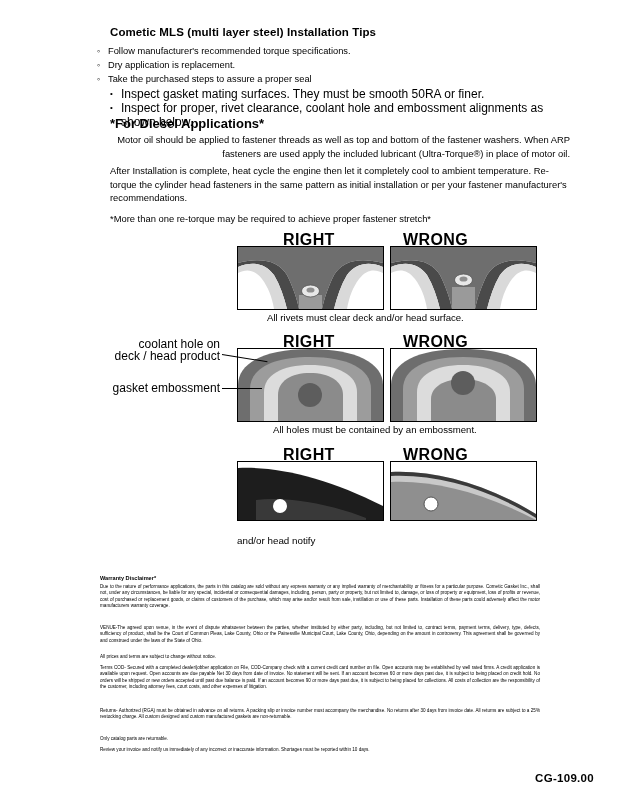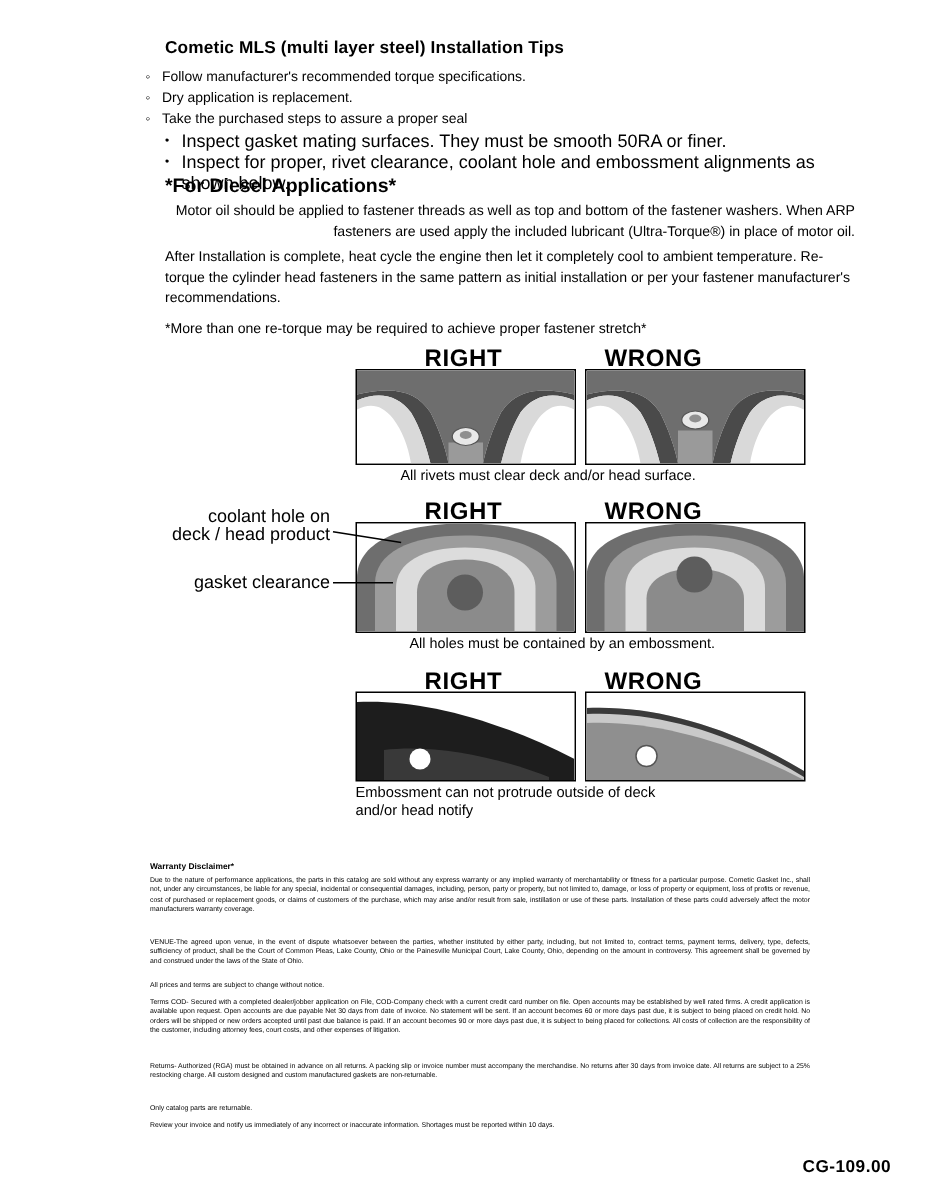--- a/index.html
+++ b/index.html
@@ -140,21 +140,21 @@
       <path d="M26 72 L26 43 C26 26 44 16 72 16 C100 16 119 26 119 43 L119 72 Z" fill="#dcdcdc"></path>
       <path d="M40 72 L40 50 C40 38 53 30 72 30 C91 30 105 38 105 50 L105 72 Z" fill="#8b8b8b"></path>
       <circle cx="72" cy="34" r="12" fill="#5d5d5d"></circle>
     </svg>
   </div>
 
   <div class="ann" style="left:110px;top:337px;width:110px;">coolant hole on</div>
   <div class="ann" style="left:100px;top:349px;width:120px;">deck / head product</div>
   <div class="leader" style="left:222px;top:354px;width:46px;transform:rotate(9deg);transform-origin:left center;"></div>
 
-  <div class="ann" style="left:96px;top:381px;width:124px;">gasket clearance</div>
+  <div class="ann" style="left:96px;top:381px;width:124px;">gasket embossment</div>
   <div class="leader" style="left:222px;top:388px;width:40px;"></div>
 
   <div class="cap" style="left:237px;top:424px;margin-left:36px;">All holes must be contained by an embossment.</div>
 
   <div class="fig-label" style="left:283px;top:446px;">RIGHT</div>
   <div class="fig-label" style="left:403px;top:446px;">WRONG</div>
 
   <div class="fig-box" style="left:237px;top:461px;width:145px;height:58px;">
     <svg width="145" height="58" viewBox="0 0 145 58" xmlns="http://www.w3.org/2000/svg">
       <rect x="0" y="0" width="145" height="58" fill="#ffffff"></rect>
@@ -168,21 +168,20 @@
   <div class="fig-box" style="left:390px;top:461px;width:145px;height:58px;">
     <svg width="145" height="58" viewBox="0 0 145 58" xmlns="http://www.w3.org/2000/svg">
       <rect x="0" y="0" width="145" height="58" fill="#ffffff"></rect>
       <path d="M0 10 C45 8 95 22 145 52 L145 58 L0 58 Z" fill="#c9c9c9"></path>
       <path d="M0 20 C45 18 95 32 145 58 L0 58 Z" fill="#8f8f8f"></path>
       <path d="M0 10 C45 8 95 22 145 52 L145 56 C96 26 46 12 0 14 Z" fill="#3a3a3a"></path>
       <circle cx="40" cy="42" r="7" fill="#ffffff" stroke="#555" stroke-width="1"></circle>
     </svg>
   </div>
 
-  <div class="cap cap-b" style="left:237px;top:523px;">Embossment can not protrude outside of deck</div>
   <div class="cap cap-b" style="left:237px;top:535px;">and/or head notify</div>
 
   <div class="warr-title">Warranty Disclaimer*</div>
   <div class="warr w1">Due to the nature of performance applications, the parts in this catalog are sold without any express warranty or any implied warranty of merchantability or fitness for a particular purpose.  Cometic Gasket Inc., shall not, under any circumstances, be liable for any special, incidental or consequential damages, including, person, party or property, but not limited to, damage, or loss of property or equipment, loss of profits or revenue, cost of purchased or replacement goods, or claims of customers of the purchase, which may arise and/or result from sale, instillation or use of these parts.  Installation of these parts could adversely affect the motor manufacturers warranty coverage.</div>
   <div class="warr w2">VENUE-The agreed upon venue, in the event of dispute whatsoever between the parties, whether instituted by either party, including, but not limited to, contract terms, payment terms, delivery, type, defects, sufficiency of product, shall be the Court of Common Pleas, Lake County, Ohio or the Painesville Municipal Court, Lake County, Ohio, depending on the amount in controversy. This agreement shall be governed by and construed under the laws of the State of Ohio.</div>
   <div class="warr w3">All prices and terms are subject to change without notice.</div>
   <div class="warr w4">Terms COD- Secured with a completed dealer/jobber application on File, COD-Company check with a current credit card number on file.  Open accounts may be established by well rated firms.  A credit application is available upon request.  Open accounts are due payable Net 30 days from date of invoice.  No statement will be sent.  If an account becomes 60 or more days past due, it is subject to being placed on credit hold.  No orders will be shipped or new orders accepted until past due balance is paid.  If an account becomes 90 or more days past due, it is subject to being placed for collections.  All costs of collection are the responsibility of the customer, including attorney fees, court costs, and other expenses of litigation.</div>
   <div class="warr w5">Returns- Authorized (RGA) must be obtained in advance on all returns.  A packing slip or invoice number must accompany the merchandise.  No returns after 30 days from invoice date.  All returns are subject to a 25% restocking charge.  All custom designed and custom manufactured gaskets are non-returnable.</div>
   <div class="warr w6">Only catalog parts are returnable.</div>
   <div class="warr w7">Review your invoice and notify us immediately of any incorrect or inaccurate information.  Shortages must be reported within 10 days.</div>

